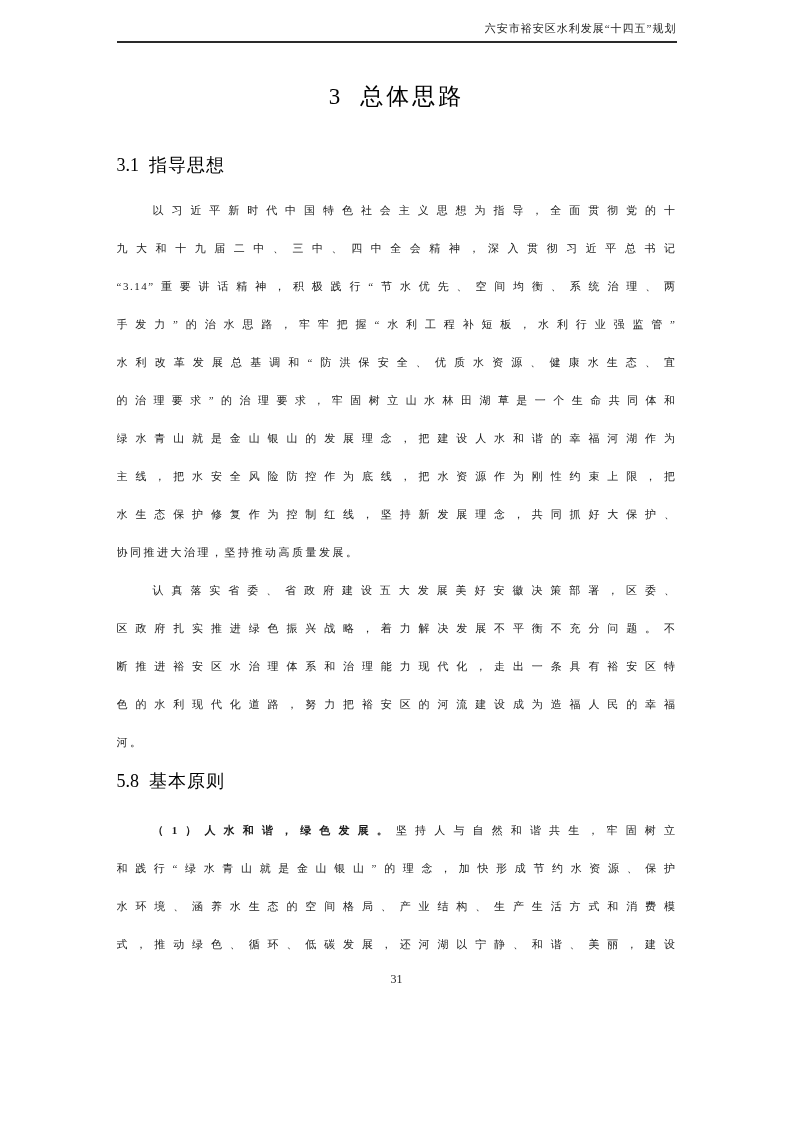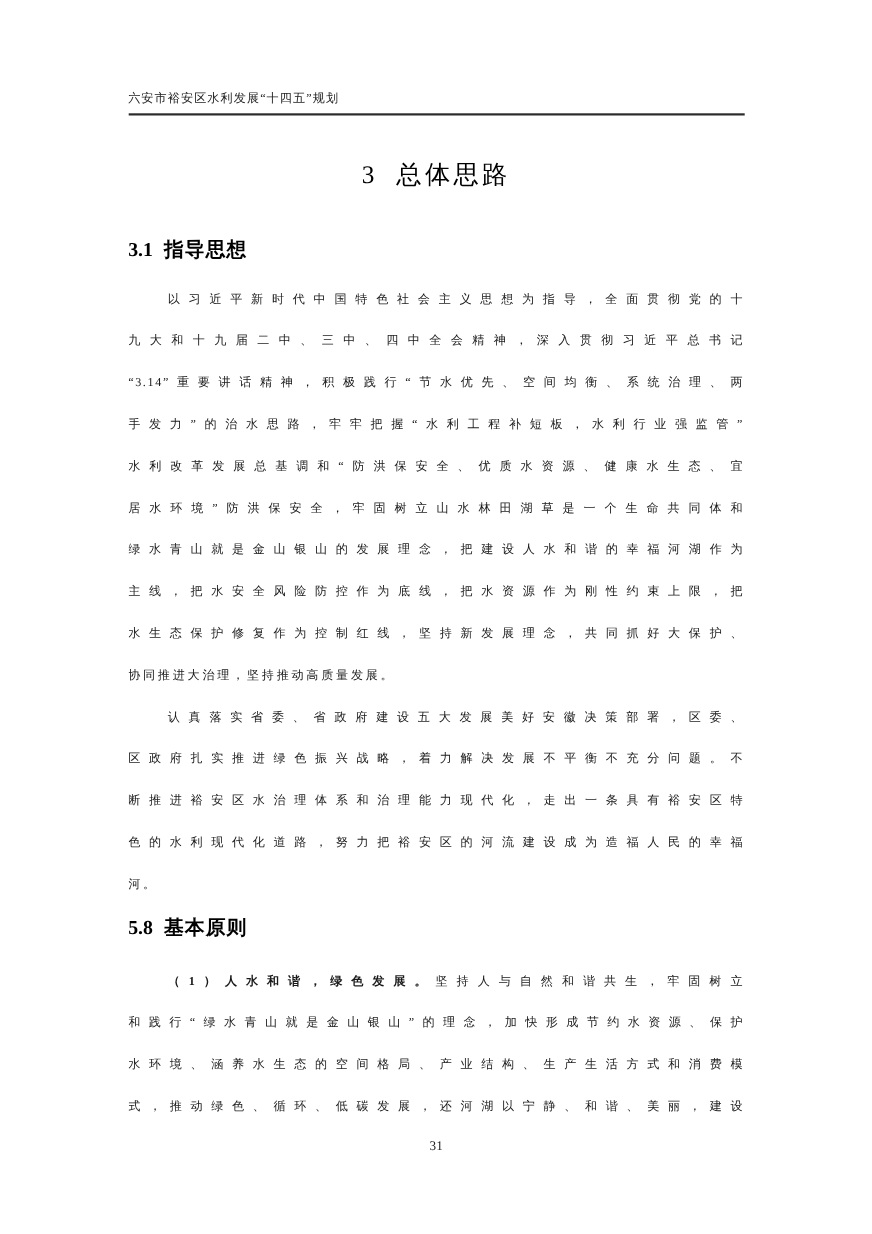--- a/index.html
+++ b/index.html
@@ -9,22 +9,22 @@
     height: 1122px;
     margin: 0 auto;
     background: #ffffff;
     font-family: "Liberation Serif", "DejaVu Serif", serif;
     color: #1a1a1a;
     overflow: hidden;
   }
   .content { width: 560px; margin: 0 auto; }
 
   .doc-header {
-    padding-top: 84px;
-    text-align: left;
+    padding-top: 22px;
+    text-align: right;
     font-size: 11px;
     line-height: 13px;
     letter-spacing: 1px;
     color: #222;
   }
   .header-rule {
     height: 0;
     border-bottom: 2px solid #2a2a2a;
     margin-top: 6px;
   }
@@ -36,21 +36,21 @@
     line-height: 32px;
     font-weight: 400;
     letter-spacing: 3px;
     color: #000;
   }
   .doc-title .num { margin-right: 20px; letter-spacing: 0; }
 
   .section-heading {
     font-size: 18px;
     line-height: 24px;
-    font-weight: 700;
+    font-weight: 400;
     letter-spacing: 1px;
     color: #000;
   }
   .section-heading .num { margin-right: 10px; letter-spacing: 0; }
   .heading-31 { margin-top: 40px; }
   .heading-32 { margin-top: 8px; }
 
   .para { margin: 0; }
   .para-first { margin-top: 14px; }
   .para-32 { margin-top: 18px; }
@@ -98,21 +98,21 @@
     <div class="section-heading heading-31">
       <span class="num">3.1</span><span>指导思想</span>
     </div>
 
     <div class="para para-first">
       <div class="line fill indent">以习近平新时代中国特色社会主义思想为指导，全面贯彻党的十</div>
       <div class="line fill">九大和十九届二中、三中、四中全会精神，深入贯彻习近平总书记</div>
       <div class="line fill">“3.14”重要讲话精神，积极践行“节水优先、空间均衡、系统治理、两</div>
       <div class="line fill">手发力”的治水思路，牢牢把握“水利工程补短板，水利行业强监管”</div>
       <div class="line fill">水利改革发展总基调和“防洪保安全、优质水资源、健康水生态、宜</div>
-      <div class="line fill">居水环境”防洪保安全，牢固树立山水林田湖草是一个生命共同体和</div>
+      <div class="line fill">的治理要求”的治理要求，牢固树立山水林田湖草是一个生命共同体和</div>
       <div class="line fill">绿水青山就是金山银山的发展理念，把建设人水和谐的幸福河湖作为</div>
       <div class="line fill">主线，把水安全风险防控作为底线，把水资源作为刚性约束上限，把</div>
       <div class="line fill">水生态保护修复作为控制红线，坚持新发展理念，共同抓好大保护、</div>
       <div class="line last">协同推进大治理，坚持推动高质量发展。</div>
     </div>
 
     <div class="para">
       <div class="line fill indent">认真落实省委、省政府建设五大发展美好安徽决策部署，区委、</div>
       <div class="line fill">区政府扎实推进绿色振兴战略，着力解决发展不平衡不充分问题。不</div>
       <div class="line fill">断推进裕安区水治理体系和治理能力现代化，走出一条具有裕安区特</div>

